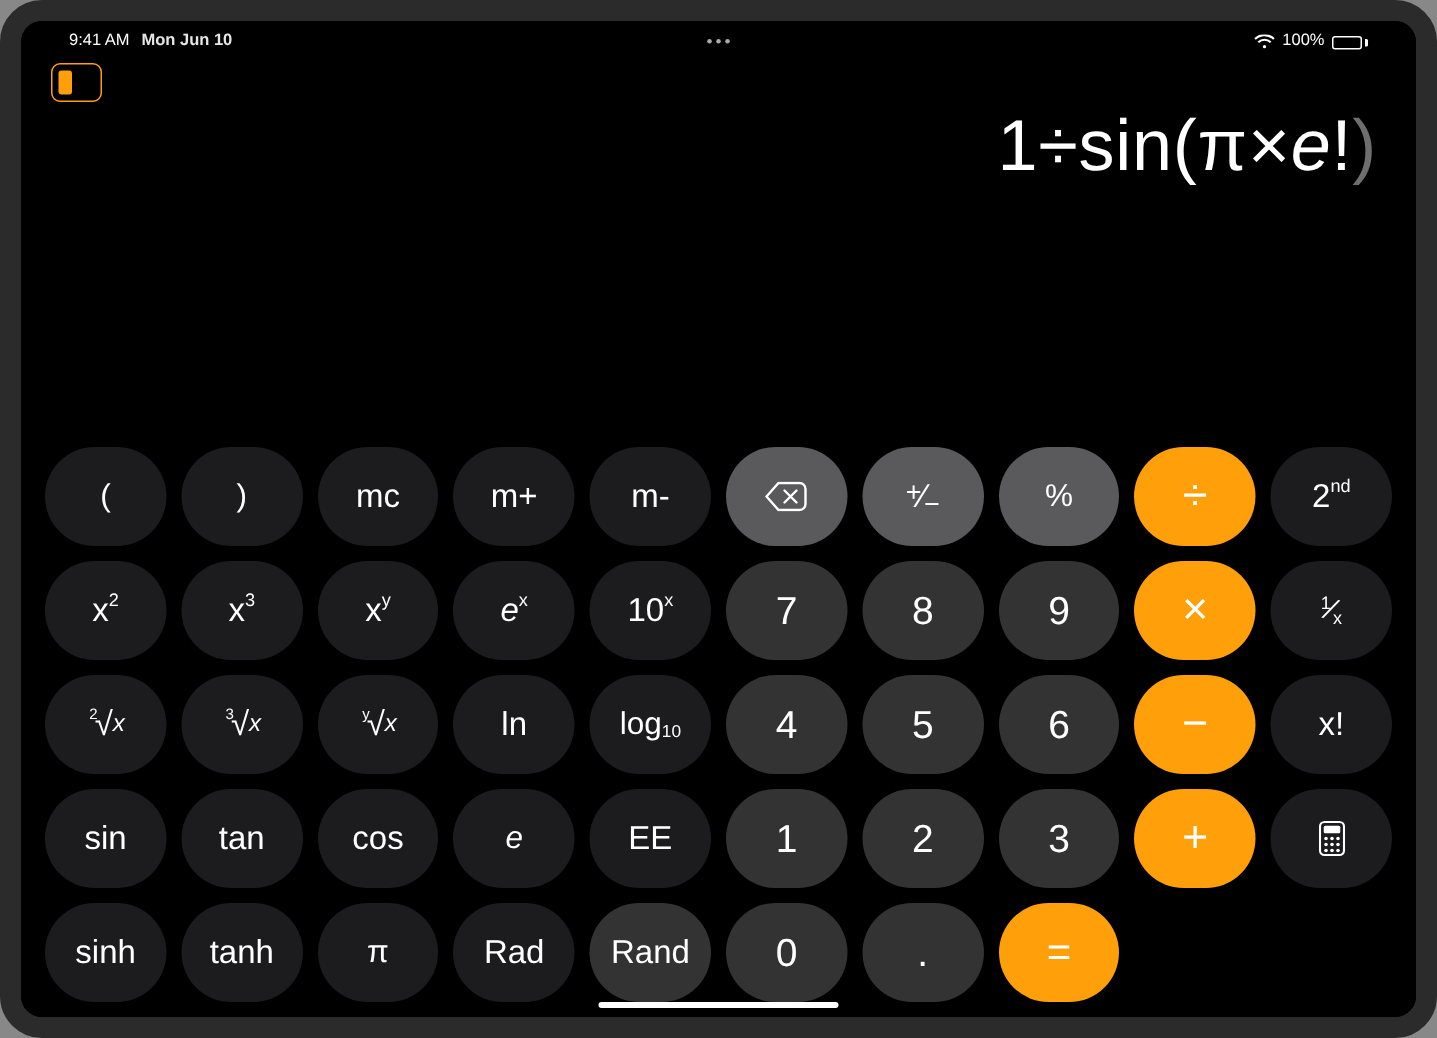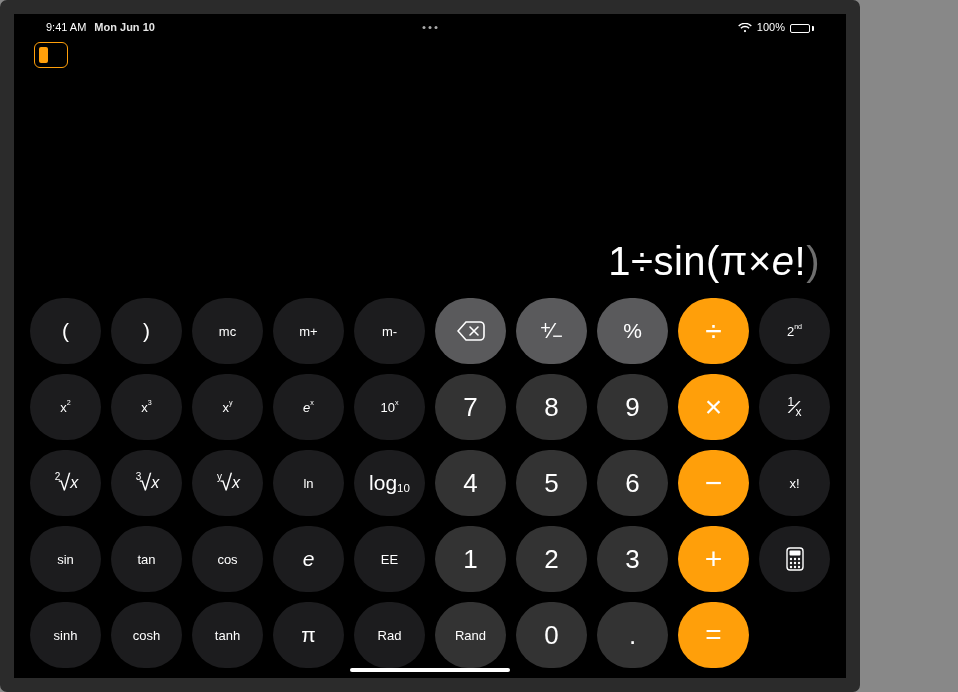--- a/index.html
+++ b/index.html
@@ -1,22 +1,22 @@
 <!DOCTYPE html>
 <html><head>
 <meta charset="utf-8">
 <style>
   * { box-sizing: border-box; margin: 0; padding: 0; }
   html, body { width: 958px; height: 692px; background: #888; font-family: -apple-system, "Helvetica Neue", Arial, sans-serif; }
   .device {
     position: relative;
-    width: 860px; height: 692px;
+    width: 958px; height: 692px;
     background: #000;
     border: 14px solid #2b2b2b;
-    border-radius: 7px;
+    border-radius: 28px;
     overflow: hidden;
   }
   .screen {
     position: absolute;
     inset: 0;
     background: #000;
     display: flex;
     flex-direction: column;
     padding: 4px 14px 8px 14px;
   }
@@ -52,22 +52,22 @@
     content:"";position:absolute;left:4px;top:4px;bottom:4px;width:9px;
     background:#ff9f0a;border-radius:2px;
   }
   .mode-toggle::after{
     content:"";position:absolute;left:15px;right:4px;top:4px;bottom:4px;
     border-radius:2px;
   }
 
   .display{
     flex:1 1 auto;
-    display:flex;align-items:flex-end;justify-content:flex-end;
-    color:#fff;font-size:40px;font-weight:400;
+    display:flex;justify-content:flex-end;
+    color:#fff;font-size:48px;font-weight:400;
     padding:0 12px 10px 0;
     letter-spacing:0.5px;
   }
   .display .dim{color:#6e6e6e;}
   .display .ital{font-style:italic;}
 
   .keypad{
     display:grid;
     grid-template-columns: repeat(10, 1fr);
     grid-auto-rows: 66px;
@@ -82,21 +82,21 @@
     font-family: -apple-system, "Helvetica Neue", Arial, sans-serif;
   }
   .sci{background:#1c1c1e;}
   .num{background:#333333;font-size:26px;}
   .ctrl{background:#5a5a5c;}
   .op{background:#ff9f0a;font-size:30px;font-weight:400;}
   .op.eq{font-size:28px;}
   .key sup{font-size:0.55em;position:relative;top:-0.6em;}
   .key sub{font-size:0.55em;position:relative;bottom:-0.4em;}
   .key .it{font-style:italic;}
-  .key.small{font-size:13px;}
+  .key.small{font-size:22px;}
   .key.tiny{font-size:21px;}
 
   .backspace svg{display:block;}
   .calcicon svg{display:block;}
 
   .homebar{
     position:absolute;left:50%;bottom:6px;transform:translateX(-50%);
     width:160px;height:4px;background:#fff;border-radius:3px;
   }
 
@@ -244,21 +244,20 @@
               <circle cx="5" cy="16" r="1.2" fill="#fff"></circle>
               <circle cx="9" cy="16" r="1.2" fill="#fff"></circle>
               <circle cx="13" cy="16" r="1.2" fill="#fff"></circle>
               <circle cx="5" cy="20" r="1.2" fill="#fff"></circle>
               <circle cx="9" cy="20" r="1.2" fill="#fff"></circle>
               <circle cx="13" cy="20" r="1.2" fill="#fff"></circle>
             </svg>
         </span>
       </button>
       <button class="key sci small">sinh</button>
-      <button class="key sci small">cosh</button>
       <button class="key sci small">tanh</button>
       <button class="key sci">π</button>
       <button class="key sci small">Rad</button>
       <button class="key num small">Rand</button>
       <button class="key num">0</button>
       <button class="key num">.</button>
       <button class="key op eq">=</button>
     </div>
 
     <div class="homebar"></div>

